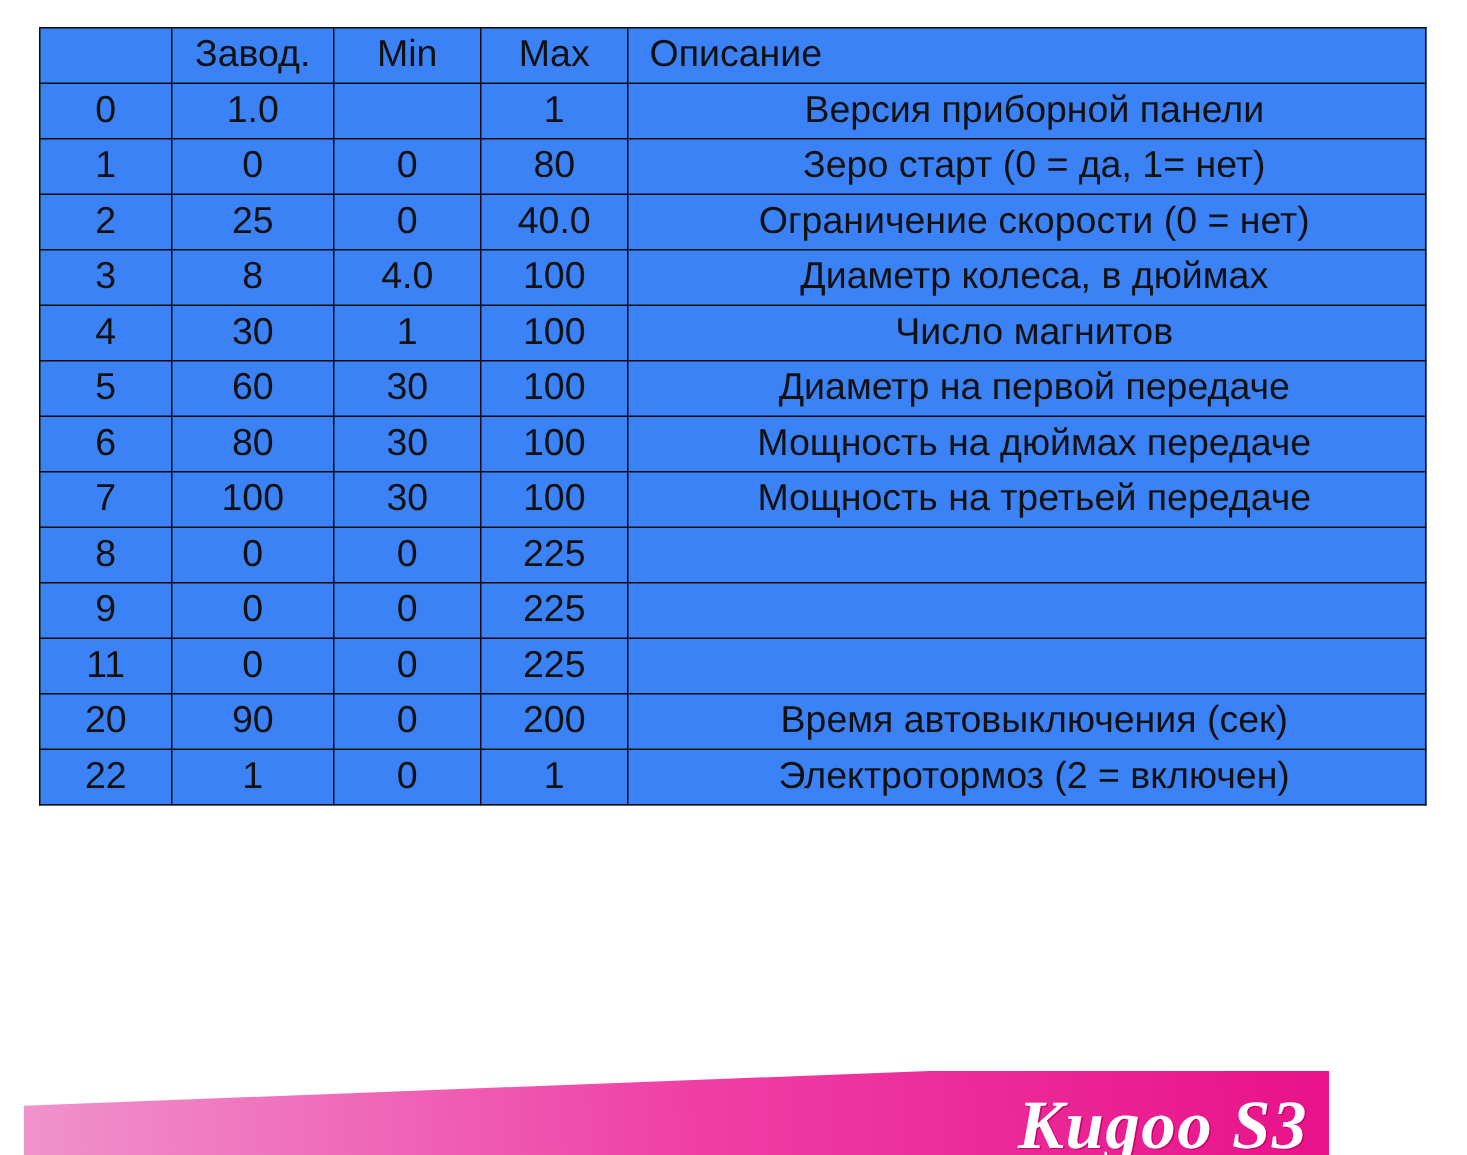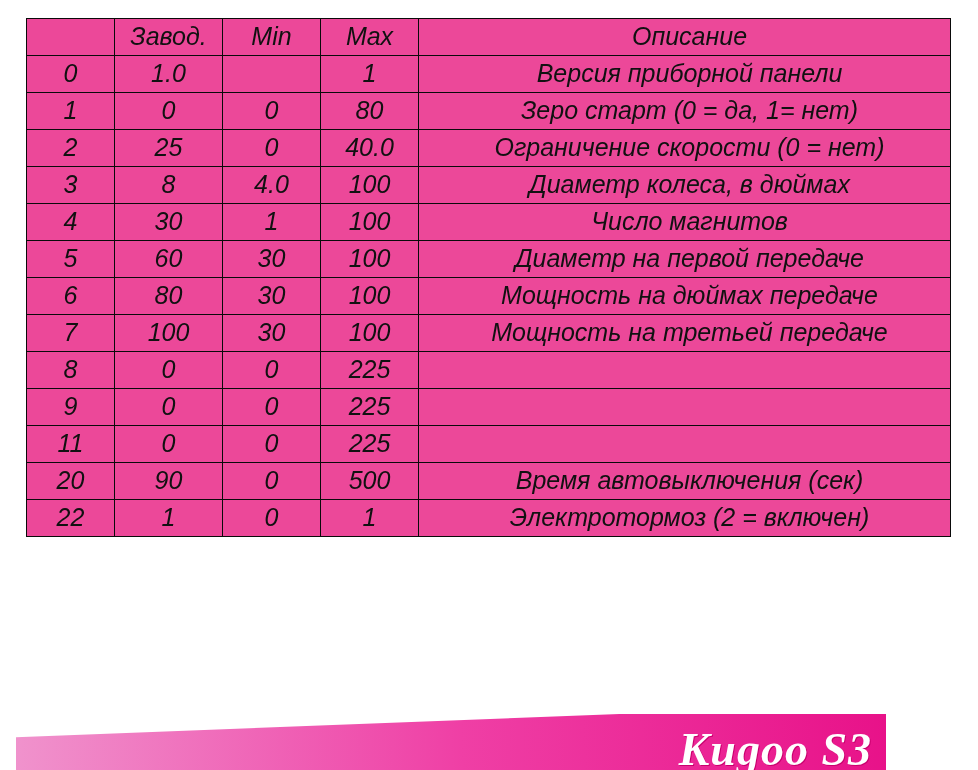--- a/index.html
+++ b/index.html
@@ -27,22 +27,21 @@
     position: absolute;
     left: 26px;
     top: 18px;
     width: 924px;
   }
 
   table.params {
     border-collapse: collapse;
     table-layout: fixed;
     width: 924px;
-    background: #ec4899;
-    font-style: italic;
+    background: #3b82f6;
   }
 
   table.params col.c-idx   { width: 88px; }
   table.params col.c-fact  { width: 108px; }
   table.params col.c-min   { width: 98px; }
   table.params col.c-max   { width: 98px; }
   table.params col.c-desc  { width: 532px; }
 
   table.params th,
   table.params td {
@@ -130,21 +129,21 @@
         <col class="c-min">
         <col class="c-max">
         <col class="c-desc">
       </colgroup>
       <thead>
         <tr>
           <th class="blank"></th>
           <th>Завод.</th>
           <th>Min</th>
           <th>Max</th>
-          <th class="desc" style="text-align:center;">Описание</th>
+          <th class="desc" style="text-align:left;">Описание</th>
         </tr>
       </thead>
       <tbody id="table-body">
           <tr>
             <td>0</td>
             <td>1.0</td>
             <td></td>
             <td>1</td>
             <td class="desc">Версия приборной панели</td>
           </tr>
@@ -215,21 +214,21 @@
             <td>11</td>
             <td>0</td>
             <td>0</td>
             <td>225</td>
             <td class="desc"></td>
           </tr>
           <tr>
             <td>20</td>
             <td>90</td>
             <td>0</td>
-            <td>500</td>
+            <td>200</td>
             <td class="desc">Время автовыключения (сек)</td>
           </tr>
           <tr>
             <td>22</td>
             <td>1</td>
             <td>0</td>
             <td>1</td>
             <td class="desc">Электротормоз (2 = включен)</td>
           </tr>
         </tbody>

